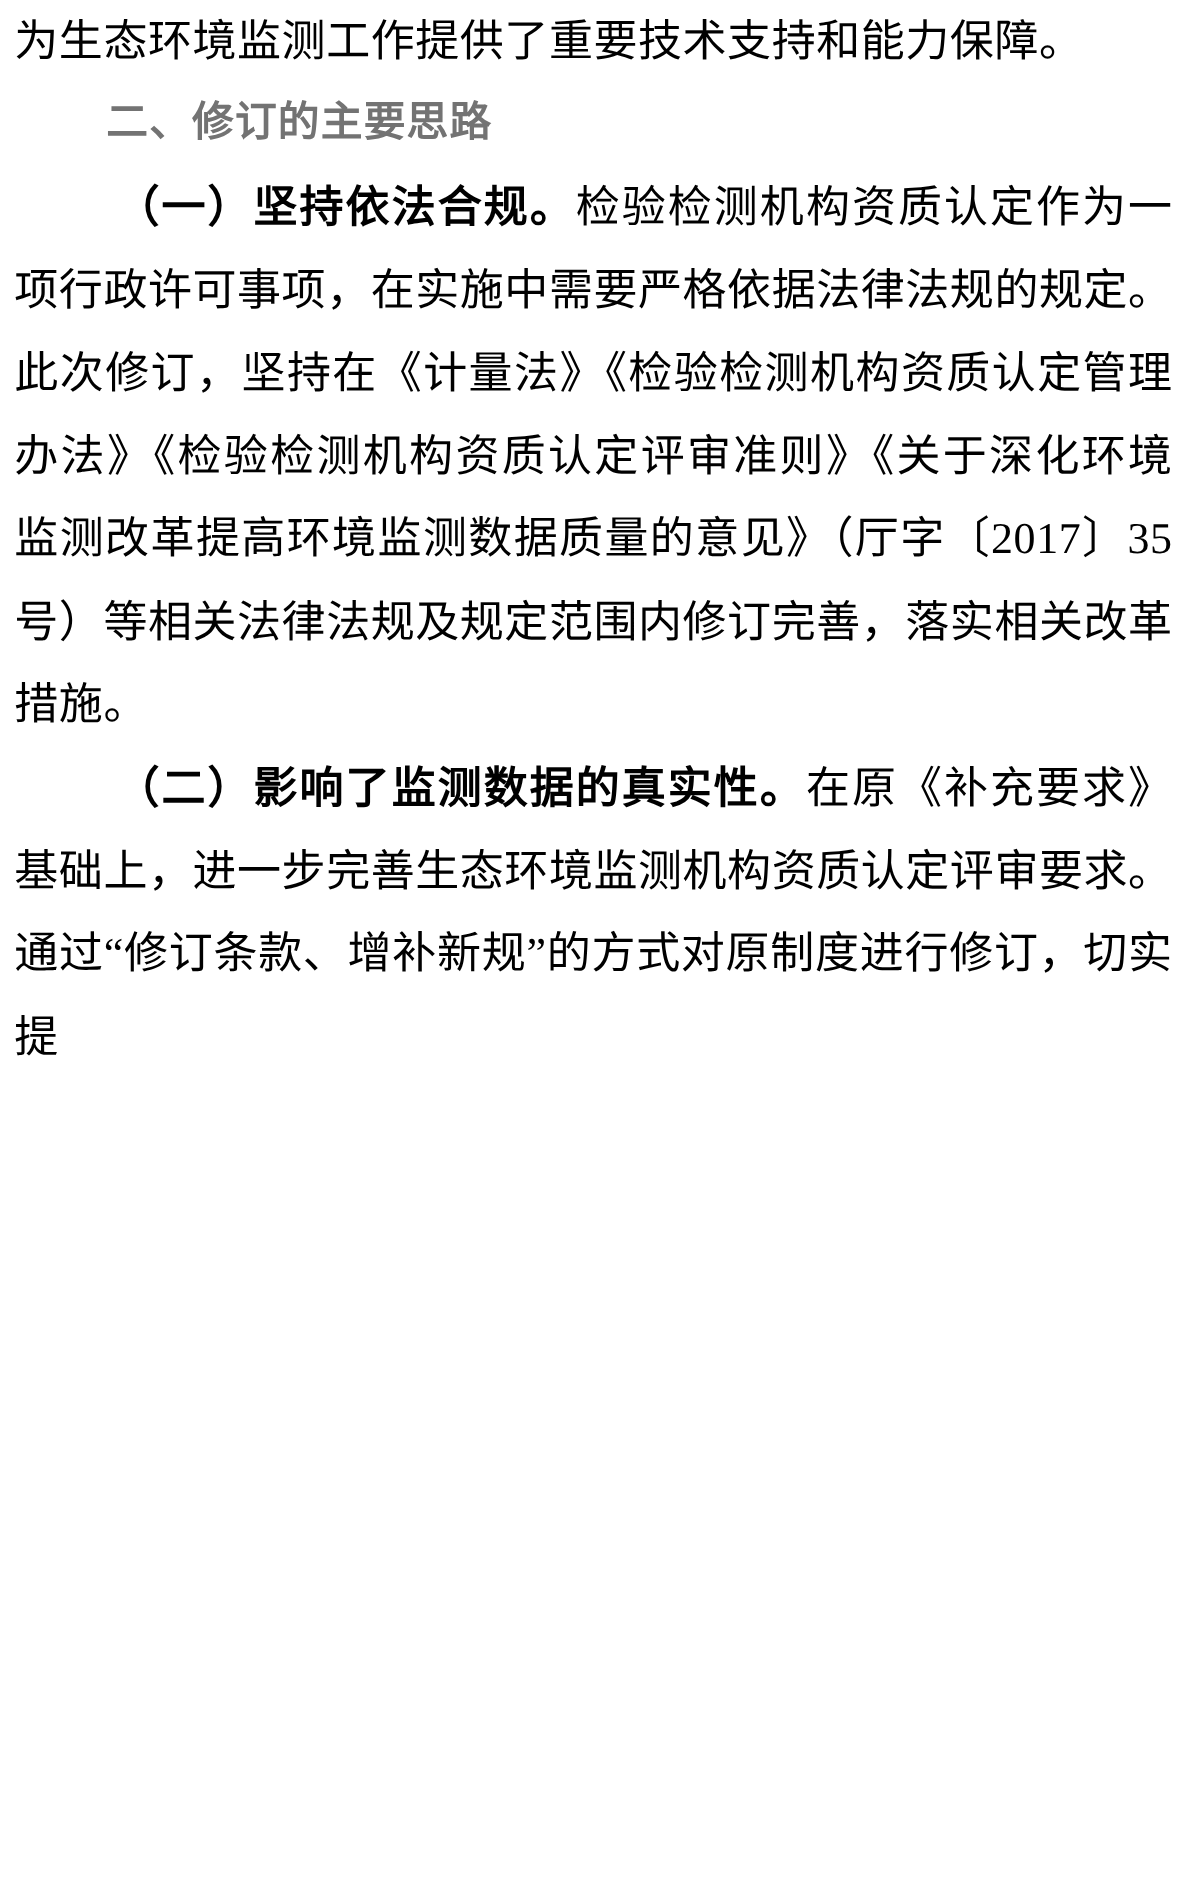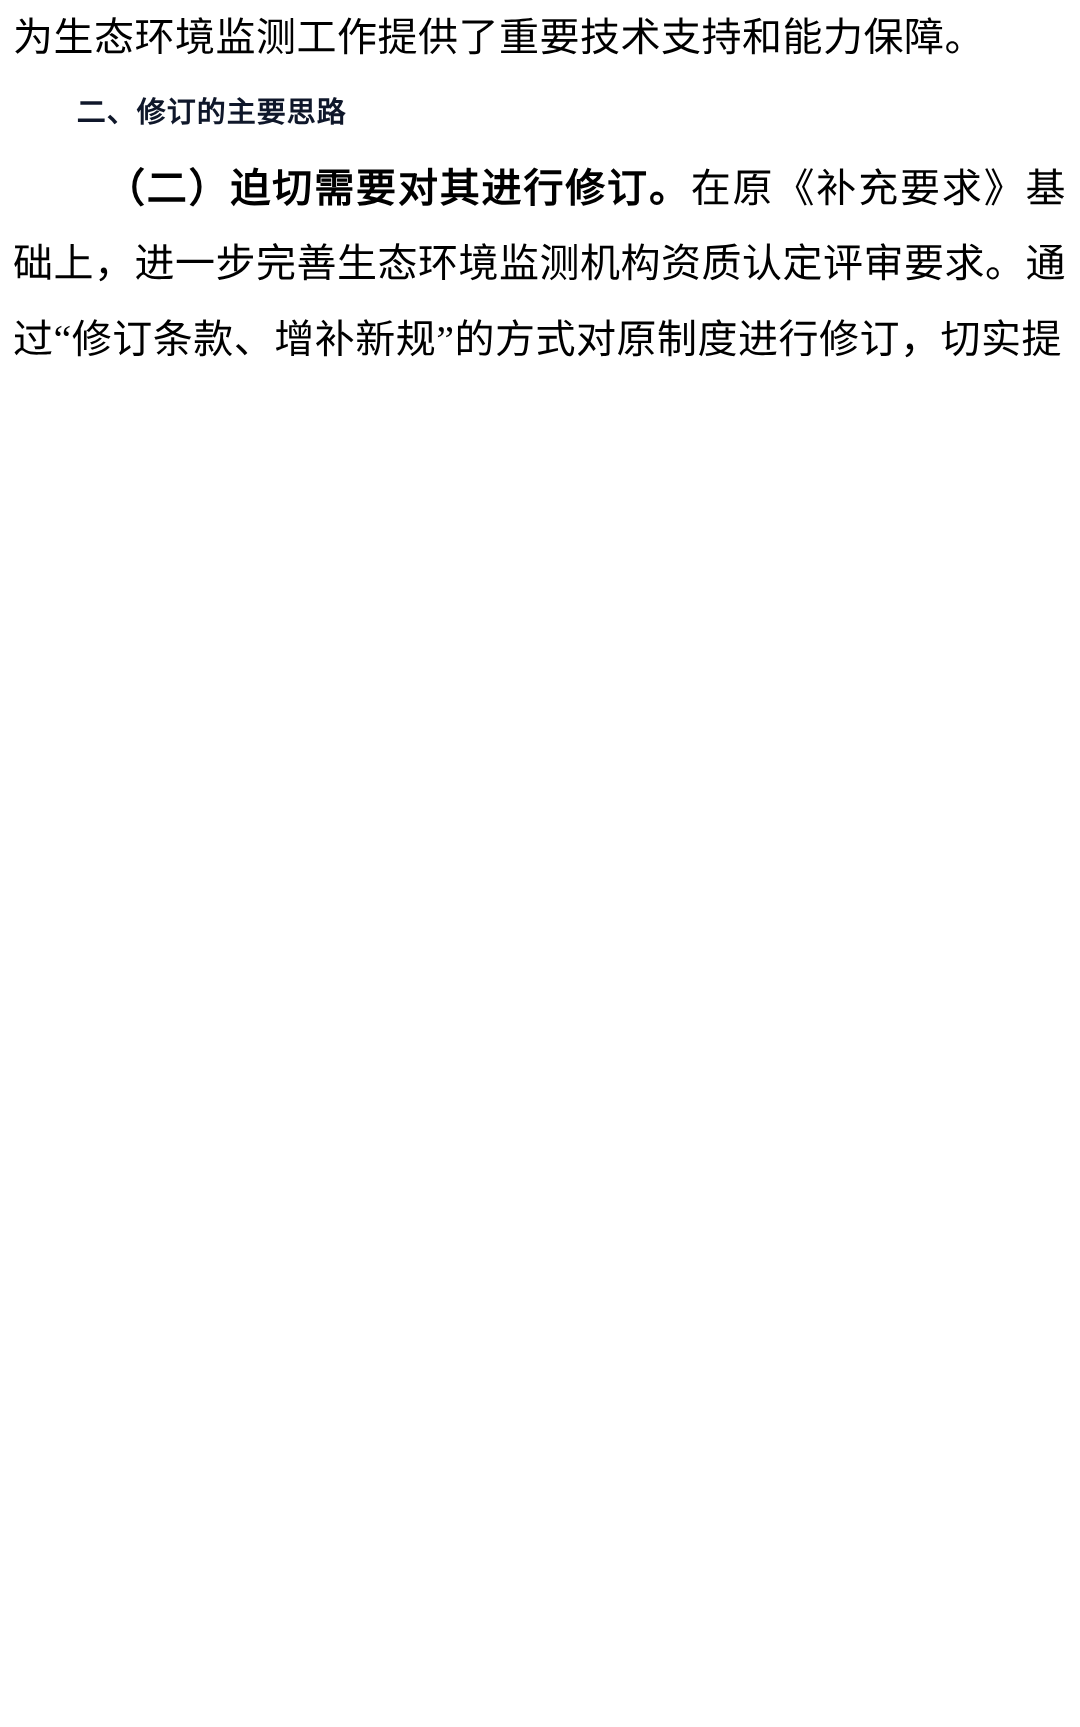--- a/index.html
+++ b/index.html
@@ -32,36 +32,37 @@
     text-indent: 0;
   }
   .para .lead {
     font-weight: 700;
   }
   .heading {
     margin: 0;
     padding: 0;
     font-family: "Liberation Sans", "DejaVu Sans", sans-serif;
     font-weight: 700;
-    font-size: 29px;
+    font-size: 38px;
     line-height: 75.4px;
-    color: #0f172a;
+    color: #737373;
     text-indent: 2.2em;
     text-align: left;
     letter-spacing: 1px;
   }
 </style>
 </head>
 <body>
 
 <div class="page">
 
   <p class="para no-indent"><span>为生态环境监测工作提供了重要技术支持和能力保障。</span></p>
 
 
 
   <h2 class="heading"><span>二、修订的主要思路</span></h2>
 
 
+  <p class="para"><span class="lead">（一）坚持依法合规。</span><span>检验检测机构资质认定作为一项行政许可事项，在实施中需要严格依据法律法规的规定。此次修订，坚持在《计量法》《检验检测机构资质认定管理办法》《检验检测机构资质认定评审准则》《关于深化环境监测改革提高环境监测数据质量的意见》（厅字〔2017〕35 号）等相关法律法规及规定范围内修订完善，落实相关改革措施。</span></p>
 
-  <p class="para"><span class="lead">（二）迫切需要对其进行修订。</span><span>在原《补充要求》基础上，进一步完善生态环境监测机构资质认定评审要求。通过“修订条款、增补新规”的方式对原制度进行修订，切实提</span></p>
+  <p class="para"><span class="lead">（二）影响了监测数据的真实性。</span><span>在原《补充要求》基础上，进一步完善生态环境监测机构资质认定评审要求。通过“修订条款、增补新规”的方式对原制度进行修订，切实提</span></p>
 
 </div>
 
 </body></html>

